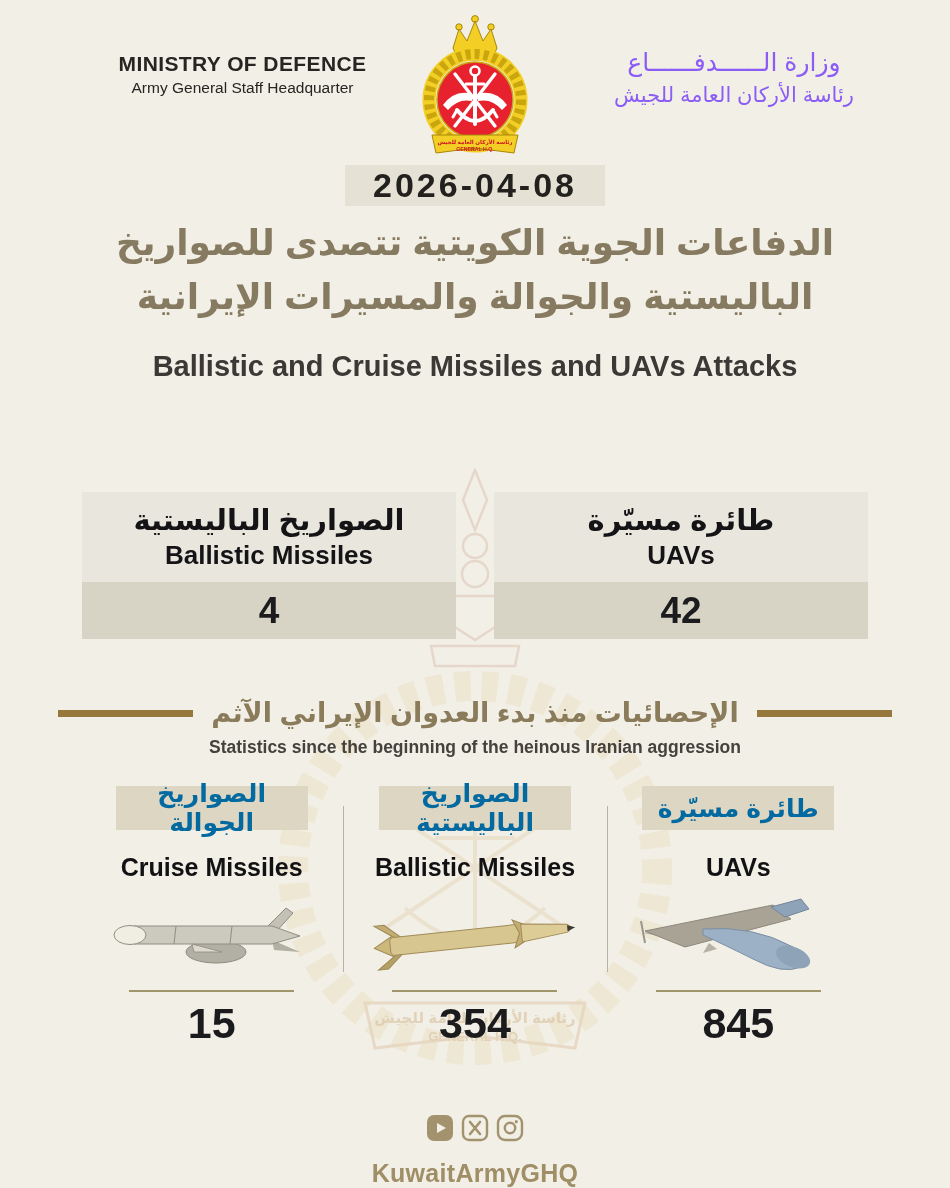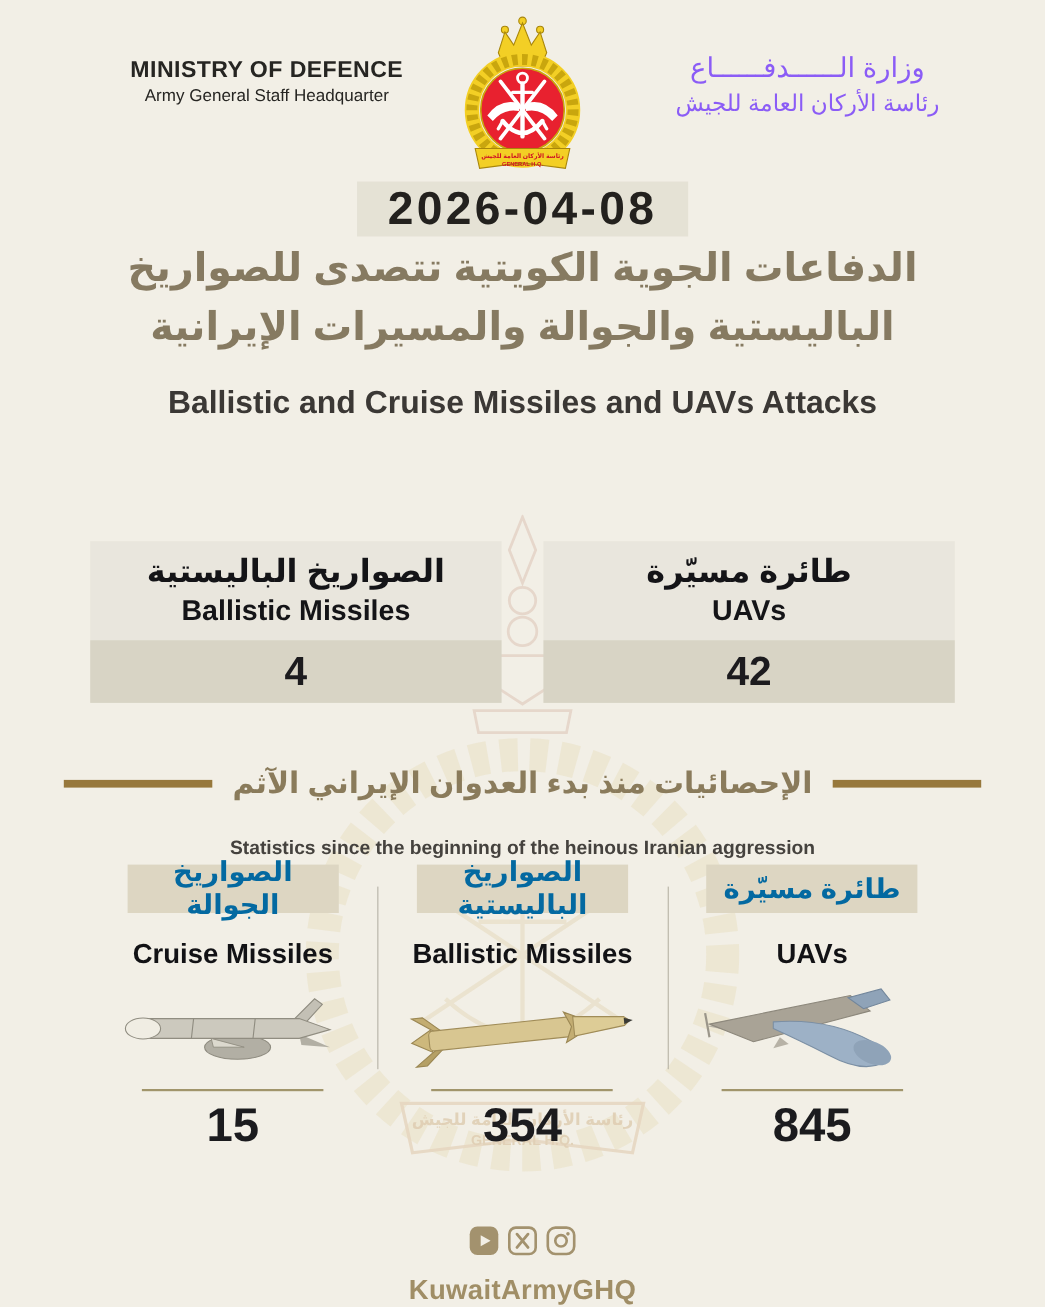--- a/index.html
+++ b/index.html
@@ -13,21 +13,21 @@
   .ministry-en{font-size:21px;font-weight:bold;letter-spacing:.4px;color:#262522;}
   .dept-en{font-size:15.5px;color:#262522;margin-top:3px;}
   .emblem{position:absolute;left:411px;top:8px;width:128px;height:150px;}
   .header-right{position:absolute;right:76px;top:44px;width:280px;text-align:center;direction:rtl;color:#8b5cf6;}
   .ministry-ar{font-size:25px;line-height:1.45;}
   .dept-ar{font-size:21px;line-height:1.45;}
   
   .date-badge{
     position:absolute;top:165px;left:50%;transform:translateX(-50%);
     background:#e5e2d5;padding:1px 28px;
-    font-size:42px;font-weight:bold;letter-spacing:3px;color:#23211e;
+    font-size:34px;font-weight:bold;letter-spacing:3px;color:#23211e;
   }
   
   .headline-ar{position:absolute;top:216px;left:40px;right:40px;text-align:center;direction:rtl;
     color:#867a61;font-size:36px;font-weight:bold;line-height:1.5;}
   .headline-en{position:absolute;top:347px;left:20px;right:20px;text-align:center;
     color:#3b3835;font-size:29px;font-weight:bold;line-height:1.35;}
   
   .stat-box{position:absolute;top:492px;width:374px;}
   .stat-box.left{left:82px;}
   .stat-box.right{left:494px;}
@@ -35,21 +35,21 @@
     justify-content:center;align-items:center;}
   .stat-ar{font-size:29px;font-weight:bold;direction:rtl;color:#141417;line-height:1.2;}
   .stat-en{font-size:26px;font-weight:bold;color:#141417;margin-top:2px;}
   .stat-num{background:#d8d4c5;height:57px;display:flex;align-items:center;justify-content:center;
     font-size:37px;font-weight:bold;color:#1c1b1e;}
   
   .stats-title-row{position:absolute;top:697px;left:0;right:0;display:flex;align-items:center;
     justify-content:center;gap:18px;}
   .title-bar{width:135px;height:7px;background:#97783c;}
   .stats-title-ar{font-size:27px;font-weight:bold;color:#8a7b5b;direction:rtl;white-space:nowrap;}
-  .stats-title-en{position:absolute;top:760px;left:0;right:0;text-align:center;
+  .stats-title-en{position:absolute;top:737px;left:0;right:0;text-align:center;
     font-size:17.5px;font-weight:bold;color:#45423e;}
   
   .cards{position:absolute;top:786px;left:80px;width:790px;height:292px;display:flex;}
   .card{flex:1;text-align:center;}
   .card-divider{position:absolute;top:20px;width:1px;height:166px;background:#b6b2a5;}
   .card-divider.d1{left:263px;}
   .card-divider.d2{left:527px;}
   .card-band{width:192px;margin:0 auto;height:44px;background:#ddd6c2;display:flex;
     align-items:center;justify-content:center;font-size:25px;font-weight:bold;direction:rtl;color:#0369a1;}
   .card-en{margin-top:23px;font-size:25px;font-weight:bold;color:#121215;}

